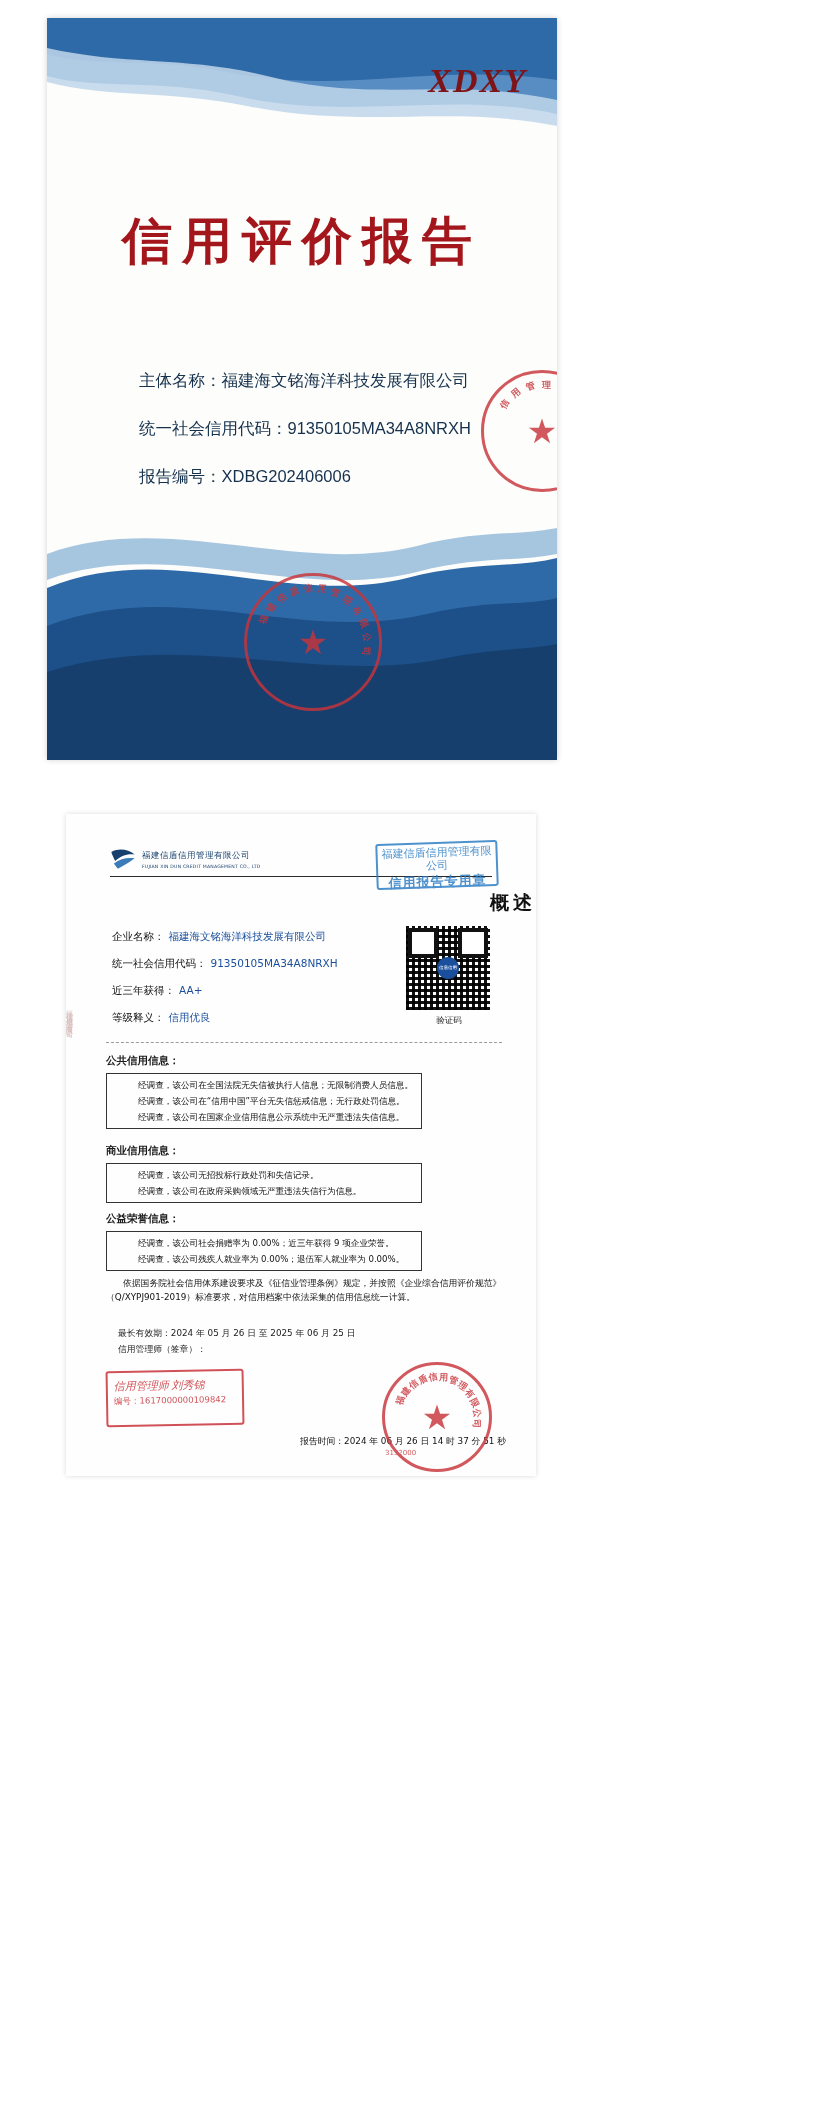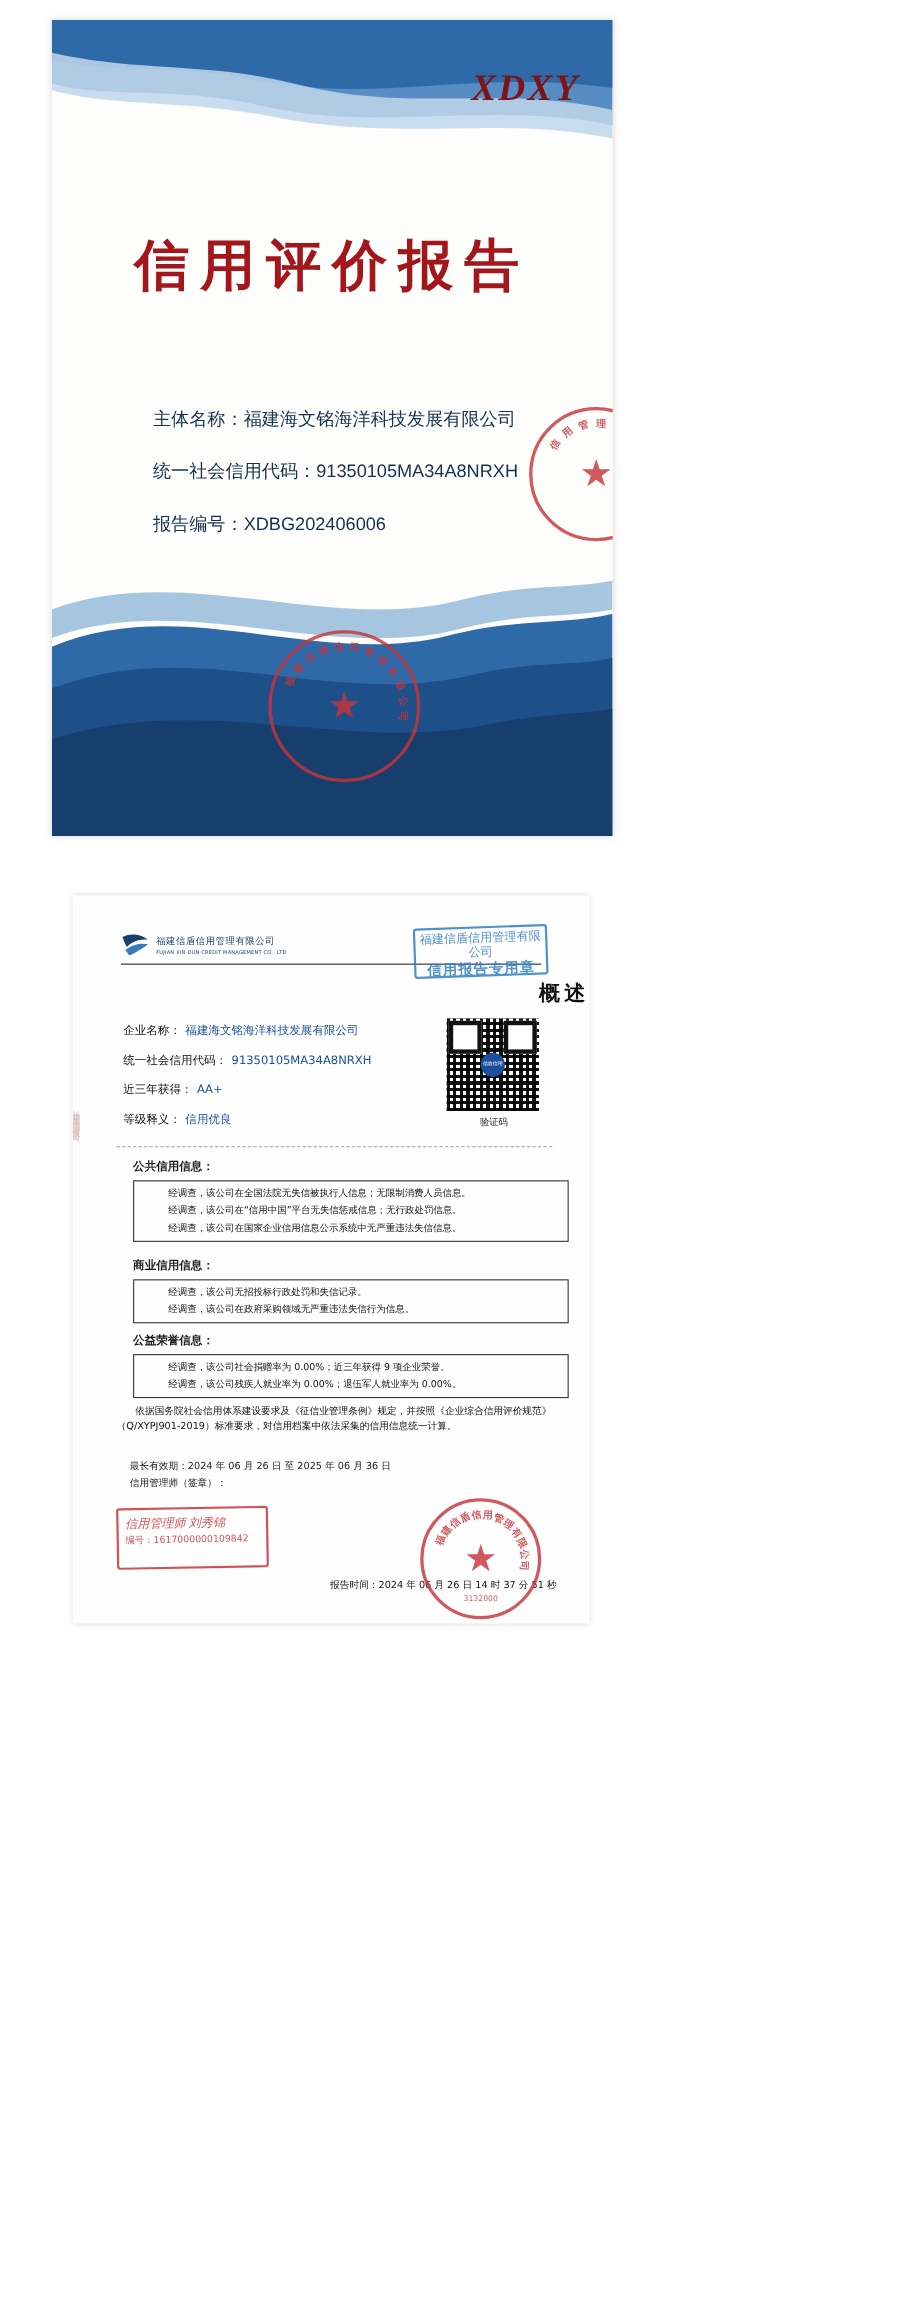--- a/index.html
+++ b/index.html
@@ -241,22 +241,22 @@
     color: #222;
   }
   .rp-dash {
     position: absolute;
     left: 40px; right: 34px;
     top: 228px;
     border-top: 1px dashed #9a9a9a;
   }
   .section {
     position: absolute;
-    left: 55px;
-    width: 396px;
+    left: 40px;
+    width: 316px;
   }
   .section-title {
     font-size: 10.5px;
     font-weight: bold;
     margin-bottom: 5px;
   }
   .section-box {
     border: 1px solid #333;
     padding: 5px 7px 4px 7px;
     box-sizing: border-box;
@@ -463,21 +463,21 @@
     <div class="section-title">公益荣誉信息：</div>
     <div class="section-box">
       <p>经调查，该公司社会捐赠率为 0.00%；近三年获得 9 项企业荣誉。</p>
       <p>经调查，该公司残疾人就业率为 0.00%；退伍军人就业率为 0.00%。</p>
     </div>
   </div>
 
   <div class="rp-paragraph">依据国务院社会信用体系建设要求及《征信业管理条例》规定，并按照《企业综合信用评价规范》（Q/XYPJ901-2019）标准要求，对信用档案中依法采集的信用信息统一计算。</div>
 
   <div class="rp-validity">
-    <div>最长有效期：2024 年 06 月 26 日 至 2025 年 06 月 36 日</div>
+    <div>最长有效期：2024 年 05 月 26 日 至 2025 年 06 月 25 日</div>
     <div>信用管理师（签章）：</div>
   </div>
 
   <div class="sig-stamp">
     <div class="sig-name">信用管理师  刘秀锦</div>
     <div>编号：1617000000109842</div>
   </div>
 
   <div class="stamp stamp-report-main">
     <div class="ring-text">
@@ -488,19 +488,19 @@
       <span style="transform:rotate(-12deg) translate(0,-46px);">信</span>
       <span style="transform:rotate(3deg) translate(0,-46px);">用</span>
       <span style="transform:rotate(18deg) translate(0,-46px);">管</span>
       <span style="transform:rotate(33deg) translate(0,-46px);">理</span>
       <span style="transform:rotate(48deg) translate(0,-46px);">有</span>
       <span style="transform:rotate(63deg) translate(0,-46px);">限</span>
       <span style="transform:rotate(78deg) translate(0,-46px);">公</span>
       <span style="transform:rotate(93deg) translate(0,-46px);">司</span>
     </div>
     <div class="star">★</div>
-    <div style="position:absolute;left:0;right:0;bottom:12px;text-align:center;font-size:7px;">3132000</div>
+    <div style="position:absolute;left:0;right:0;bottom:12px;text-align:left;font-size:7px;">3132000</div>
   </div>
 
   <div class="rp-time">报告时间：2024 年 06 月 26 日 14 时 37 分 51 秒</div>
 
   <div class="side-vert-text">福建信盾信用管理有限公司</div>
 </div>
 
 </body></html>

